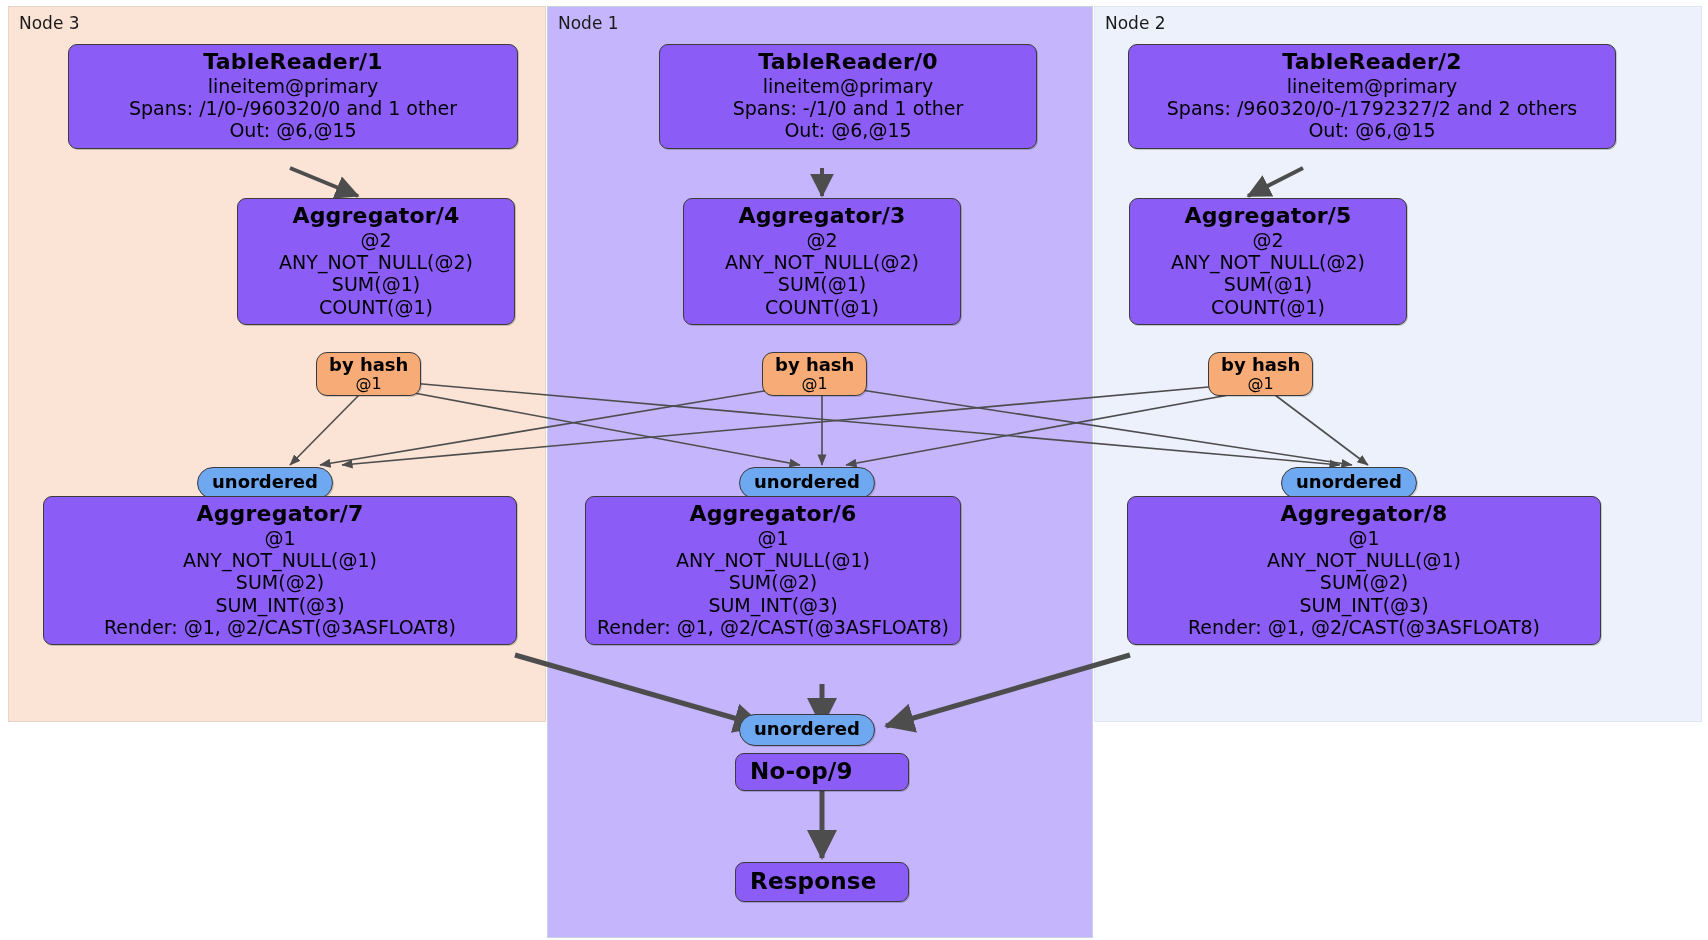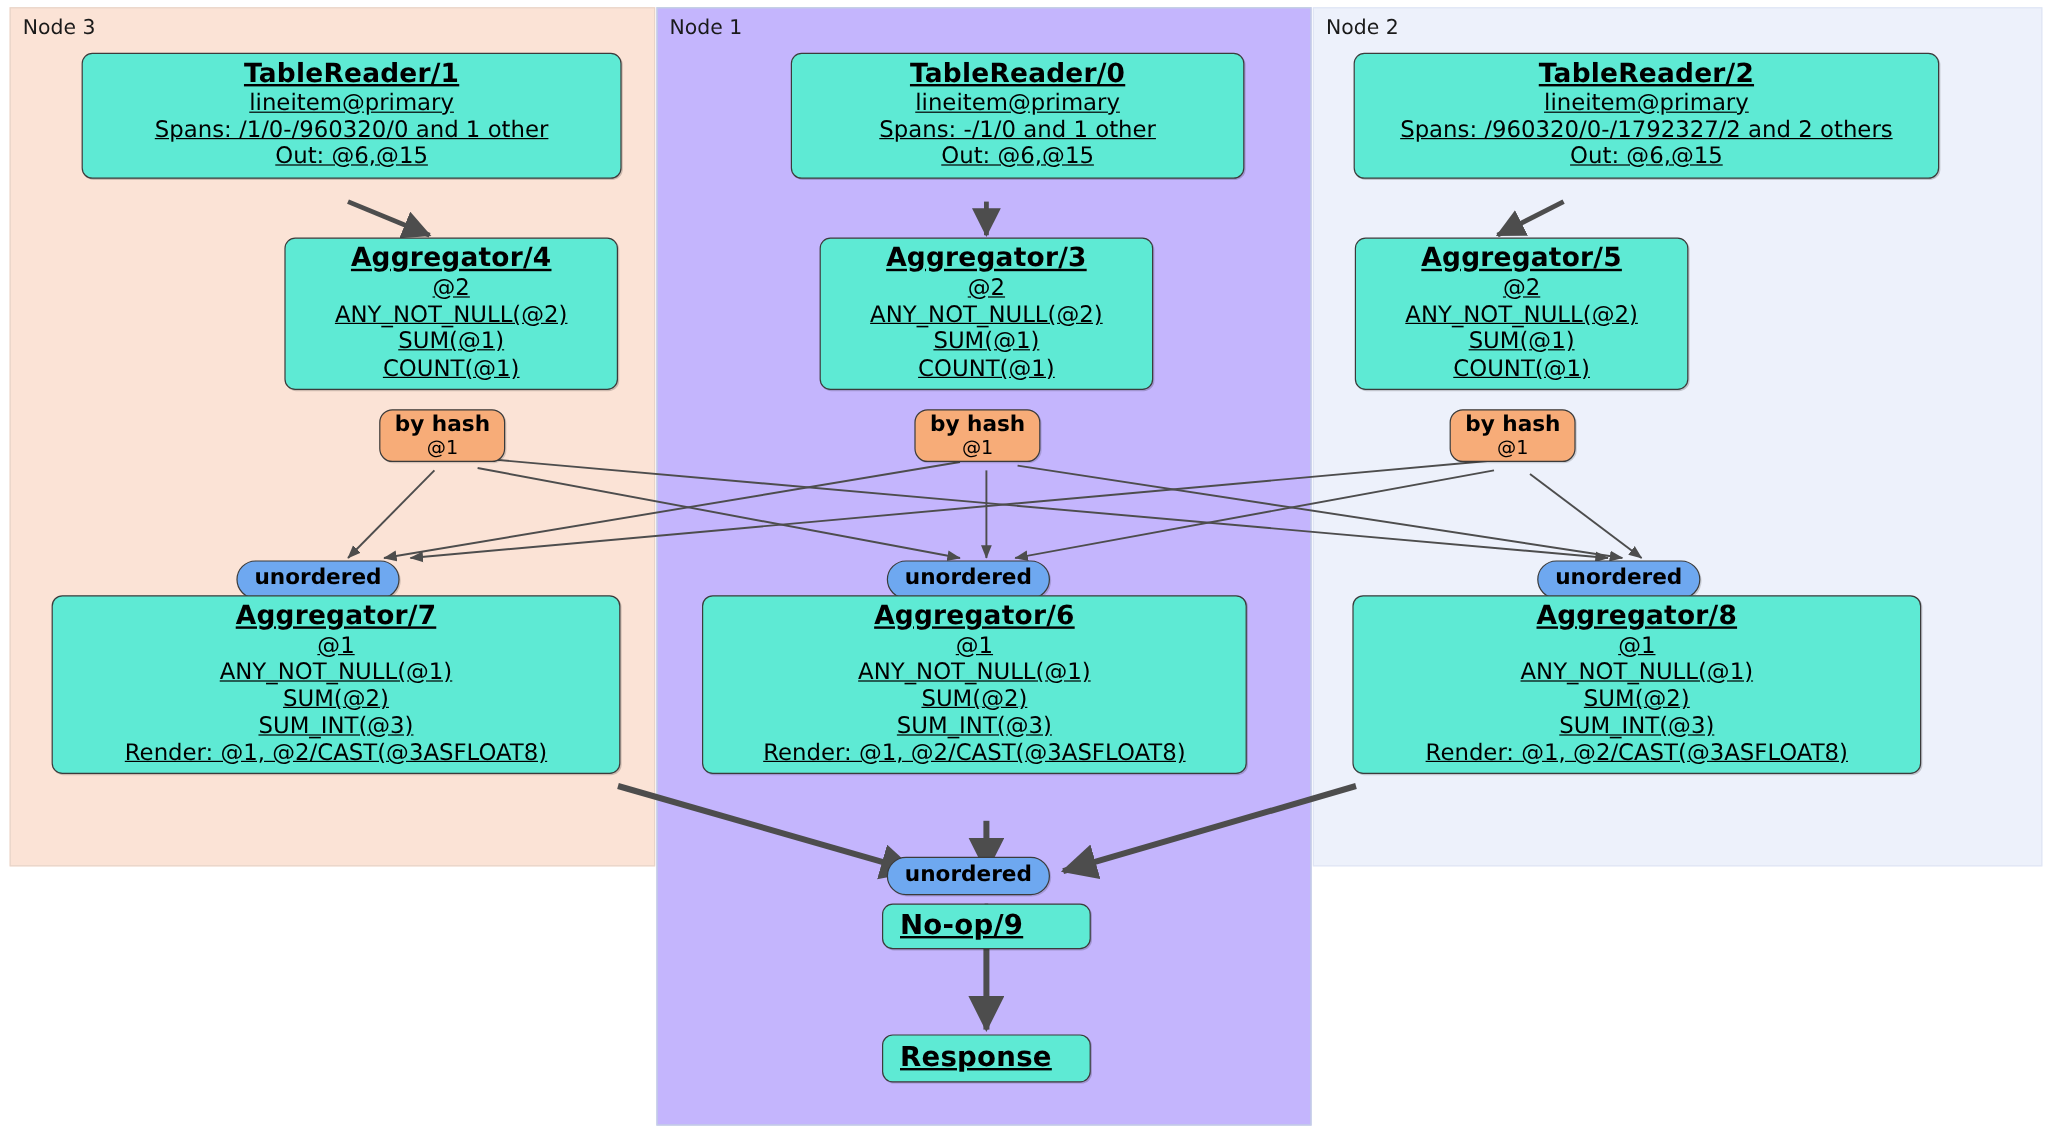--- a/index.html
+++ b/index.html
@@ -15,41 +15,41 @@
   #panel-node3{left:8px;  top:6px;  width:538px; height:716px; background:#fbe3d6; border:1px solid #e8d4c8;}
   #panel-node1{left:547px;top:6px;  width:546px; height:932px; background:#c4b5fd; border:1px solid #c3d4df;}
   #panel-node2{left:1094px;top:6px; width:608px; height:716px; background:#edf1fb; border:1px solid #dfe5f4;}
 
   
   #edges{position:absolute;left:0;top:0;width:1708px;height:940px;pointer-events:none;}
 
   
   .pbox{
     position:absolute;box-sizing:border-box;
-    background:#5eead4;border:1.6px solid #3b3b3b;border-radius:9px;
+    background:#8b5cf6;border:1.6px solid #3b3b3b;border-radius:9px;
     text-align:center;color:#000;
     box-shadow:1px 1px 0 rgba(0,0,0,0.18);
     padding:4px 10px 6px 10px;
-    text-decoration:underline;
   }
   .pbox .ttl{font-weight:bold;font-size:22px;line-height:1.18;letter-spacing:.2px;}
   .pbox .ln{font-size:19px;line-height:1.17;white-space:nowrap;}
 
   
   .pbox.simple{display:flex;align-items:center;justify-content:flex-start;padding:2px 14px;}
   .pbox.simple .ttl{font-size:23px;}
 
   
   .badge{
     position:absolute;box-sizing:border-box;text-align:center;color:#000;
     border:1.4px solid #3b3b3b;
   }
   .badge.hash{
     background:#f7ac78;border-radius:11px;padding:2px 12px 3px 12px;
     box-shadow:1px 1px 0 rgba(0,0,0,0.15);
+    margin-top:11px;
   }
   .badge.hash .b1{font-weight:bold;font-size:18px;line-height:1.1;}
   .badge.hash .b2{font-size:16px;line-height:1.1;}
   .badge.unord{
     background:#6ea8f0;border-radius:16px;padding:3px 14px 4px 14px;
     font-weight:bold;font-size:18px;line-height:1.25;white-space:nowrap;
     box-shadow:1px 1px 0 rgba(0,0,0,0.15);
   }
 </style>
 </head>
@@ -183,21 +183,21 @@
 
   <div class="pbox" id="agg7" style="left:43px;top:496px;width:474px;">
     <div class="ttl">Aggregator/7</div>
     <div class="ln">@1</div>
     <div class="ln">ANY_NOT_NULL(@1)</div>
     <div class="ln">SUM(@2)</div>
     <div class="ln">SUM_INT(@3)</div>
     <div class="ln">Render: @1, @2/CAST(@3ASFLOAT8)</div>
   </div>
 
-  <div class="pbox" id="agg6" style="left:585px;top:496px;width:454px;">
+  <div class="pbox" id="agg6" style="left:585px;top:496px;width:376px;">
     <div class="ttl">Aggregator/6</div>
     <div class="ln">@1</div>
     <div class="ln">ANY_NOT_NULL(@1)</div>
     <div class="ln">SUM(@2)</div>
     <div class="ln">SUM_INT(@3)</div>
     <div class="ln">Render: @1, @2/CAST(@3ASFLOAT8)</div>
   </div>
 
   <div class="pbox" id="agg8" style="left:1127px;top:496px;width:474px;">
     <div class="ttl">Aggregator/8</div>

